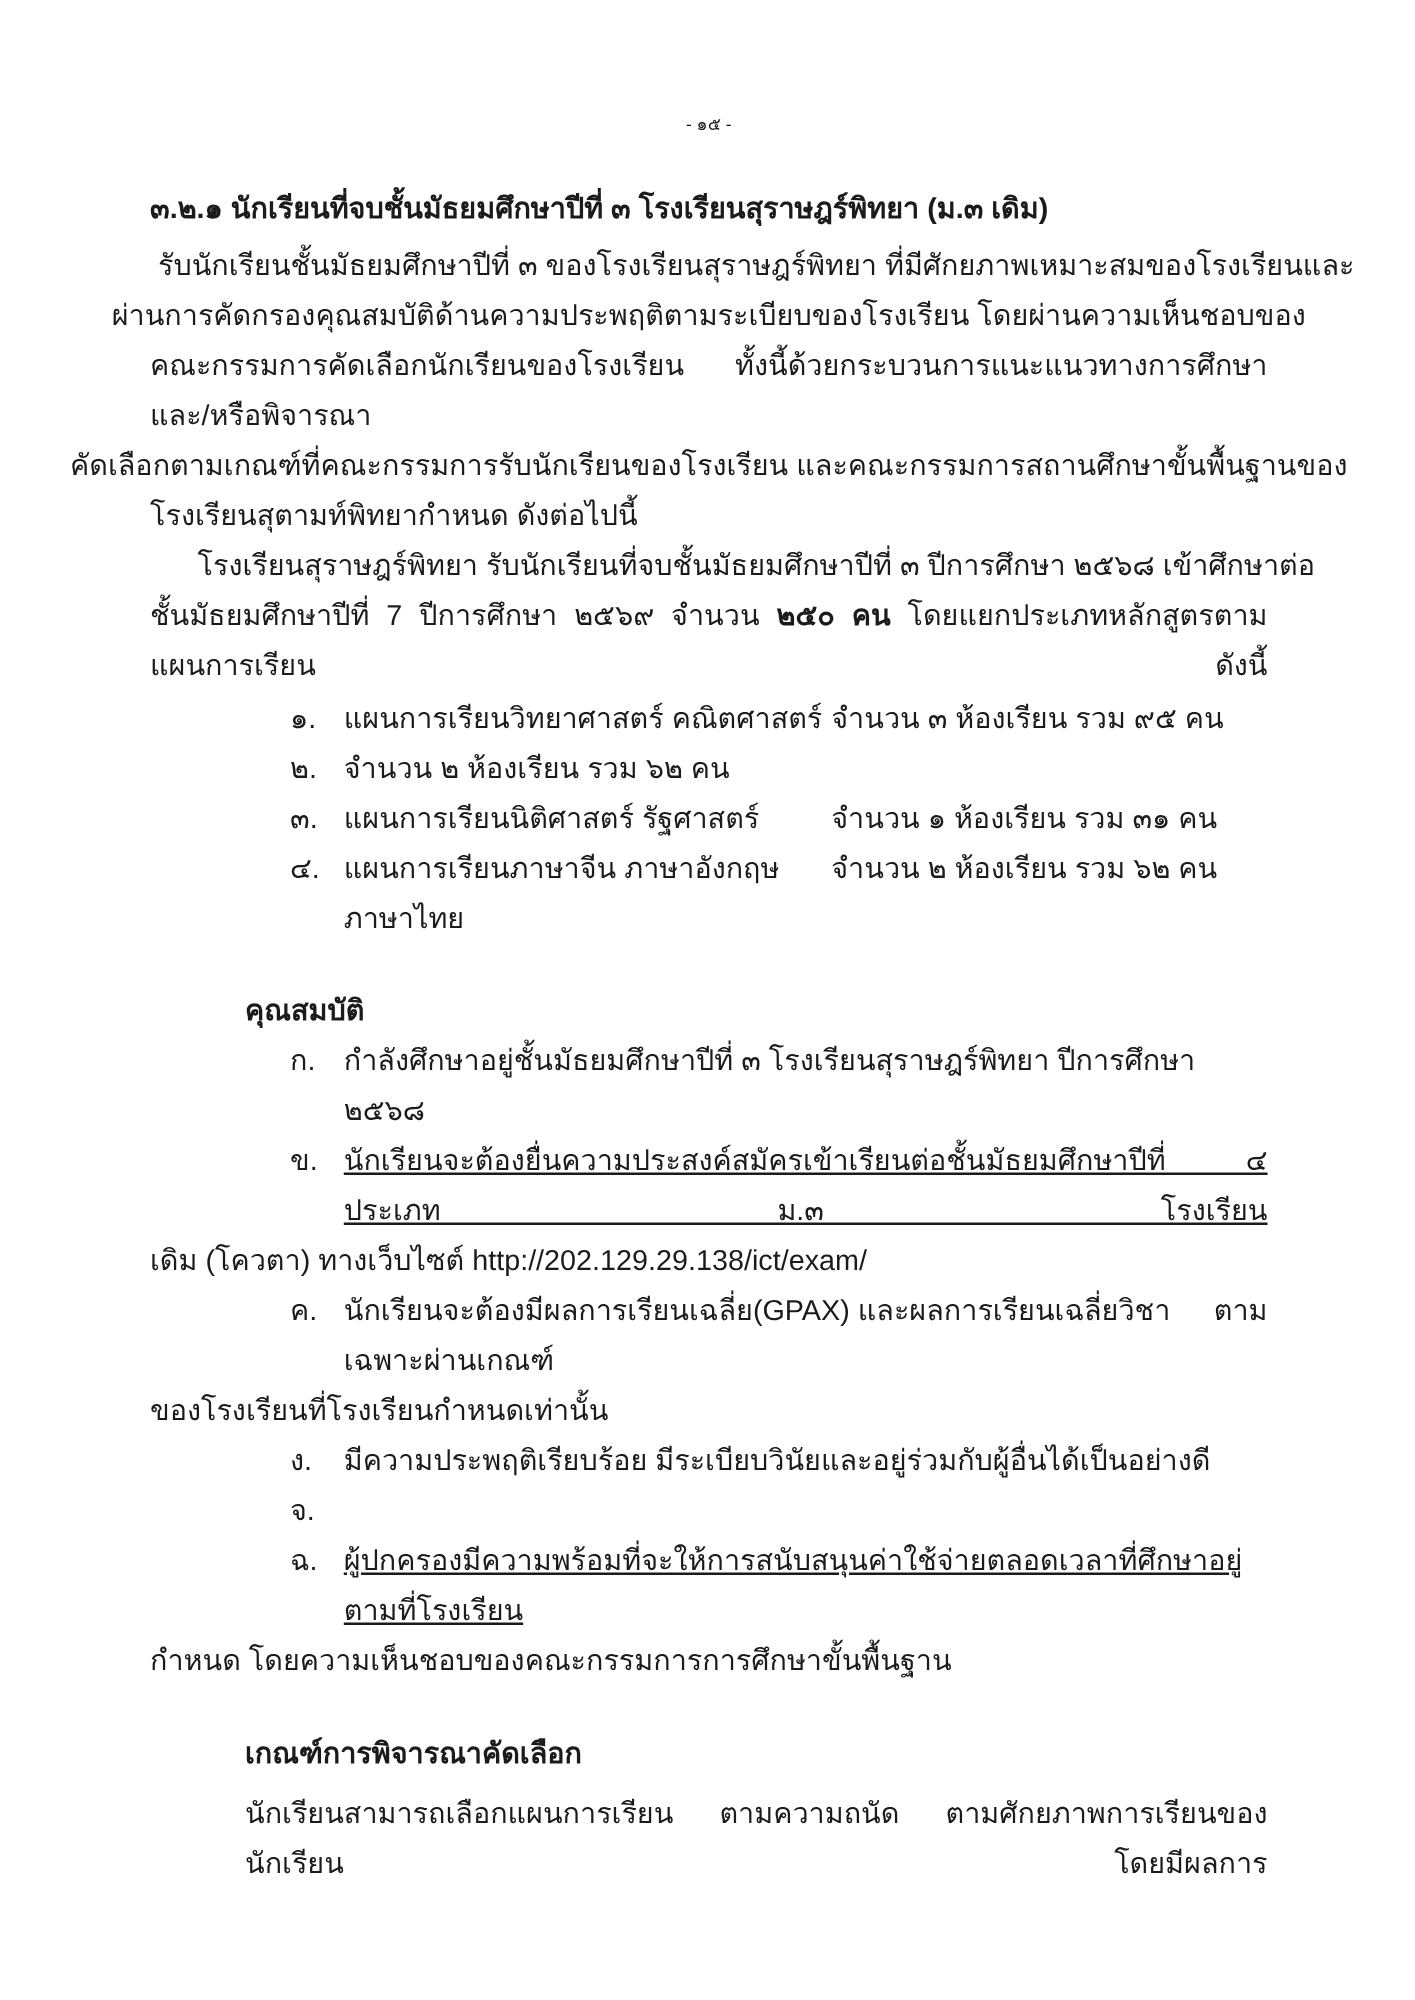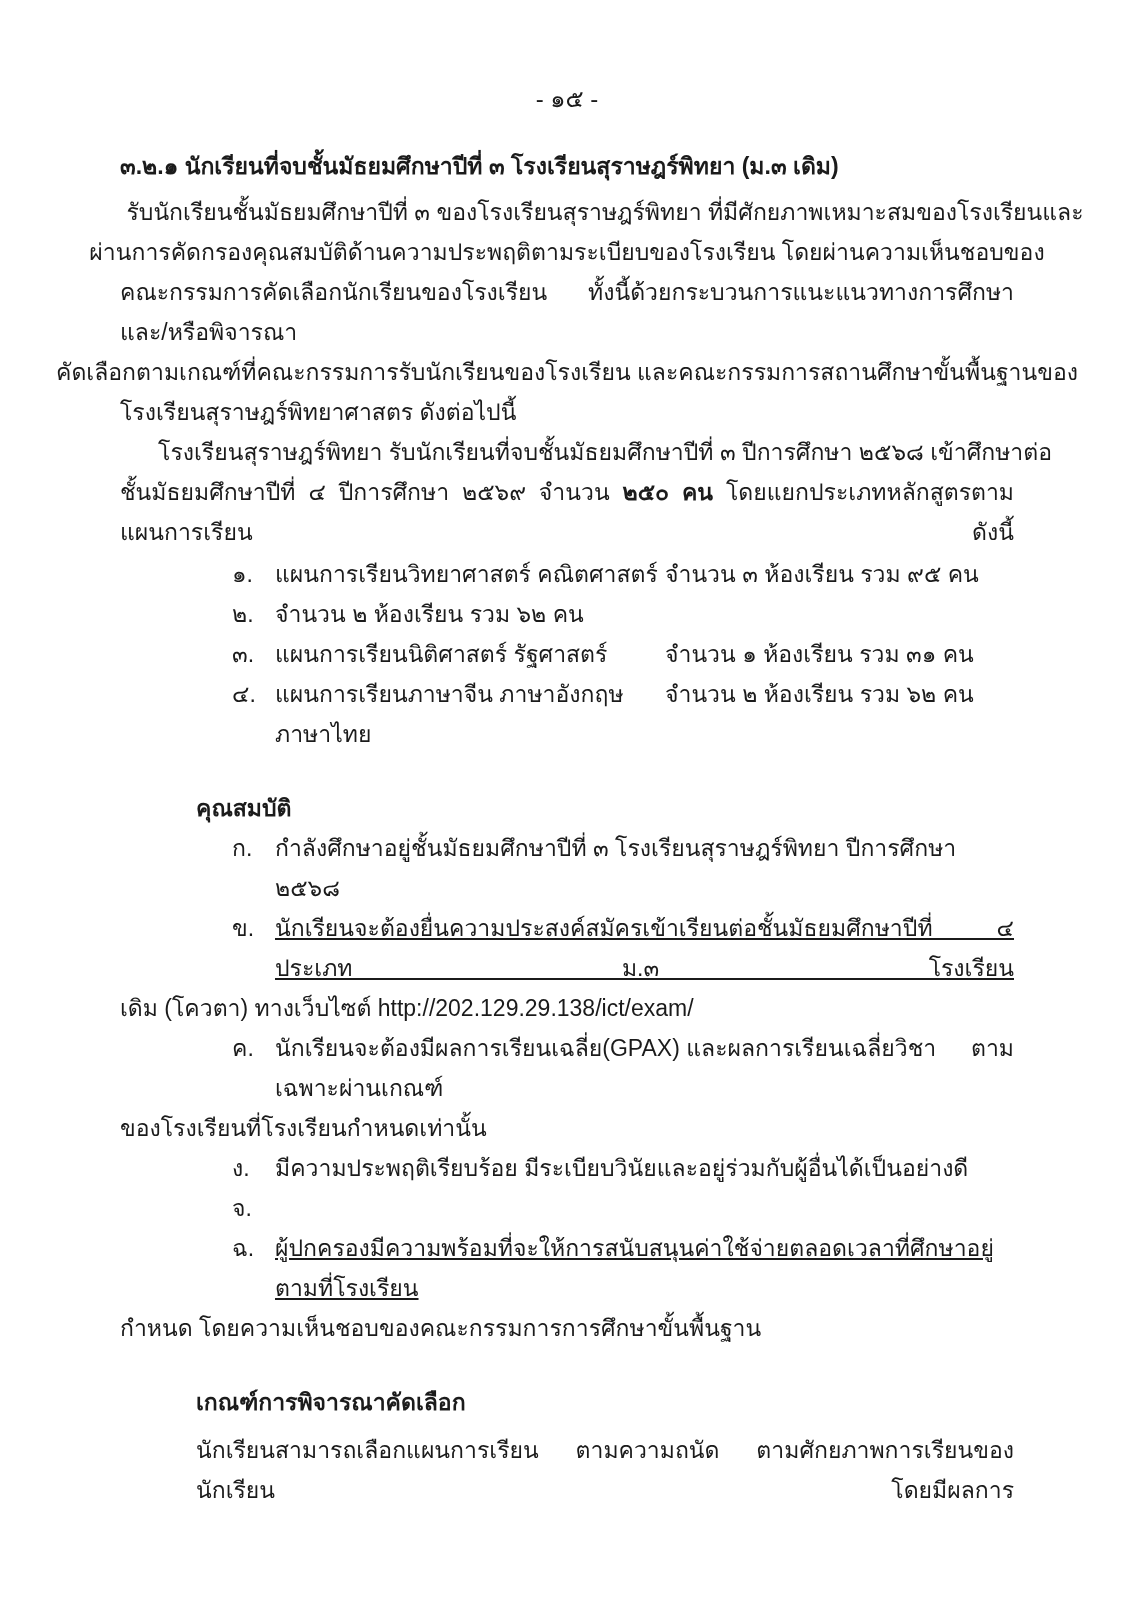--- a/index.html
+++ b/index.html
@@ -3,21 +3,21 @@
 <meta charset="utf-8">
 <style>
   html,body{margin:0;padding:0;background:#ffffff;}
   body{
     width:1132px;min-height:1600px;position:relative;
     font-family:"Liberation Sans","DejaVu Sans",sans-serif;
     color:#1b1b1b;font-size:23px;line-height:40px;
     -webkit-font-smoothing:antialiased;
   }
   .content{padding:86px 118px 0 120px;position:relative;}
-  .pagenum{text-align:center;font-size:24px;line-height:26px;}
+  .pagenum{text-align:center;font-size:14px;line-height:26px;}
   .doc-heading{text-align:left;font-weight:bold;margin-top:34px;line-height:40px;}
   .para{margin-top:6px;}
   .line{white-space:nowrap;}
   .line.fill{text-align:justify;text-align-last:justify;white-space:normal;}
   .line.split{display:flex;justify-content:center;}
   .indent{padding-left:76px;}
   .sec-heading{font-weight:bold;padding-left:76px;margin-top:8px;}
   .plan-row{display:flex;padding-left:112px;}
   .plan-num{width:43px;flex:0 0 43px;}
   .plan-name{width:390px;flex:0 0 390px;}
@@ -46,30 +46,30 @@
     </div>
     <div class="line split">
       <span>ผ่านการคัดกรองคุณสมบัติด้านความประพฤติตามระเบียบของโรงเรียน โดยผ่านความเห็นชอบ</span>
         <span>ของ</span>
     </div>
     <div class="line fill">คณะกรรมการคัดเลือกนักเรียนของโรงเรียน ทั้งนี้ด้วยกระบวนการแนะแนวทางการศึกษา และ/หรือพิจารณา</div>
     <div class="line split">
       <span>คัดเลือกตามเกณฑ์ที่คณะกรรมการรับนักเรียนของโรงเรียน และคณะกรรมการสถานศึกษาขั้นพื้นฐาน</span>
         <span>ของ</span>
     </div>
-    <div class="line">โรงเรียนสุราษฎร์พิทยาศาสตร ดังต่อไปนี้</div>
+    <div class="line">โรงเรียนสุตามท์พิทยากำหนด ดังต่อไปนี้</div>
   </div>
 
   <div>
     <div class="line split indent">
       <span>โรงเรียนสุราษฎร์พิทยา รับนักเรียนที่จบชั้นมัธยมศึกษาปีที่ ๓ ปีการศึกษา ๒๕๖๘ เข้าศึกษา</span>
         <span>ต่อ</span>
     </div>
     <div class="line fill">
-      <span>ชั้นมัธยมศึกษาปีที่ ๔ ปีการศึกษา ๒๕๖๙ จำนวน </span><b>๒๕๐ คน</b><span> โดยแยกประเภทหลักสูตรตามแผนการเรียน ดังนี้</span>
+      <span>ชั้นมัธยมศึกษาปีที่ 7 ปีการศึกษา ๒๕๖๙ จำนวน </span><b>๒๕๐ คน</b><span> โดยแยกประเภทหลักสูตรตามแผนการเรียน ดังนี้</span>
     </div>
   </div>
 
   <div style="margin-top:2px;">
     <div class="plan-row">
       <span class="plan-num">๑.</span>
       <span class="plan-name">แผนการเรียนวิทยาศาสตร์ คณิตศาสตร์</span>
       <span class="plan-count">จำนวน ๓ ห้องเรียน  รวม  ๙๕ คน</span>
     </div>
     <div class="plan-row">

